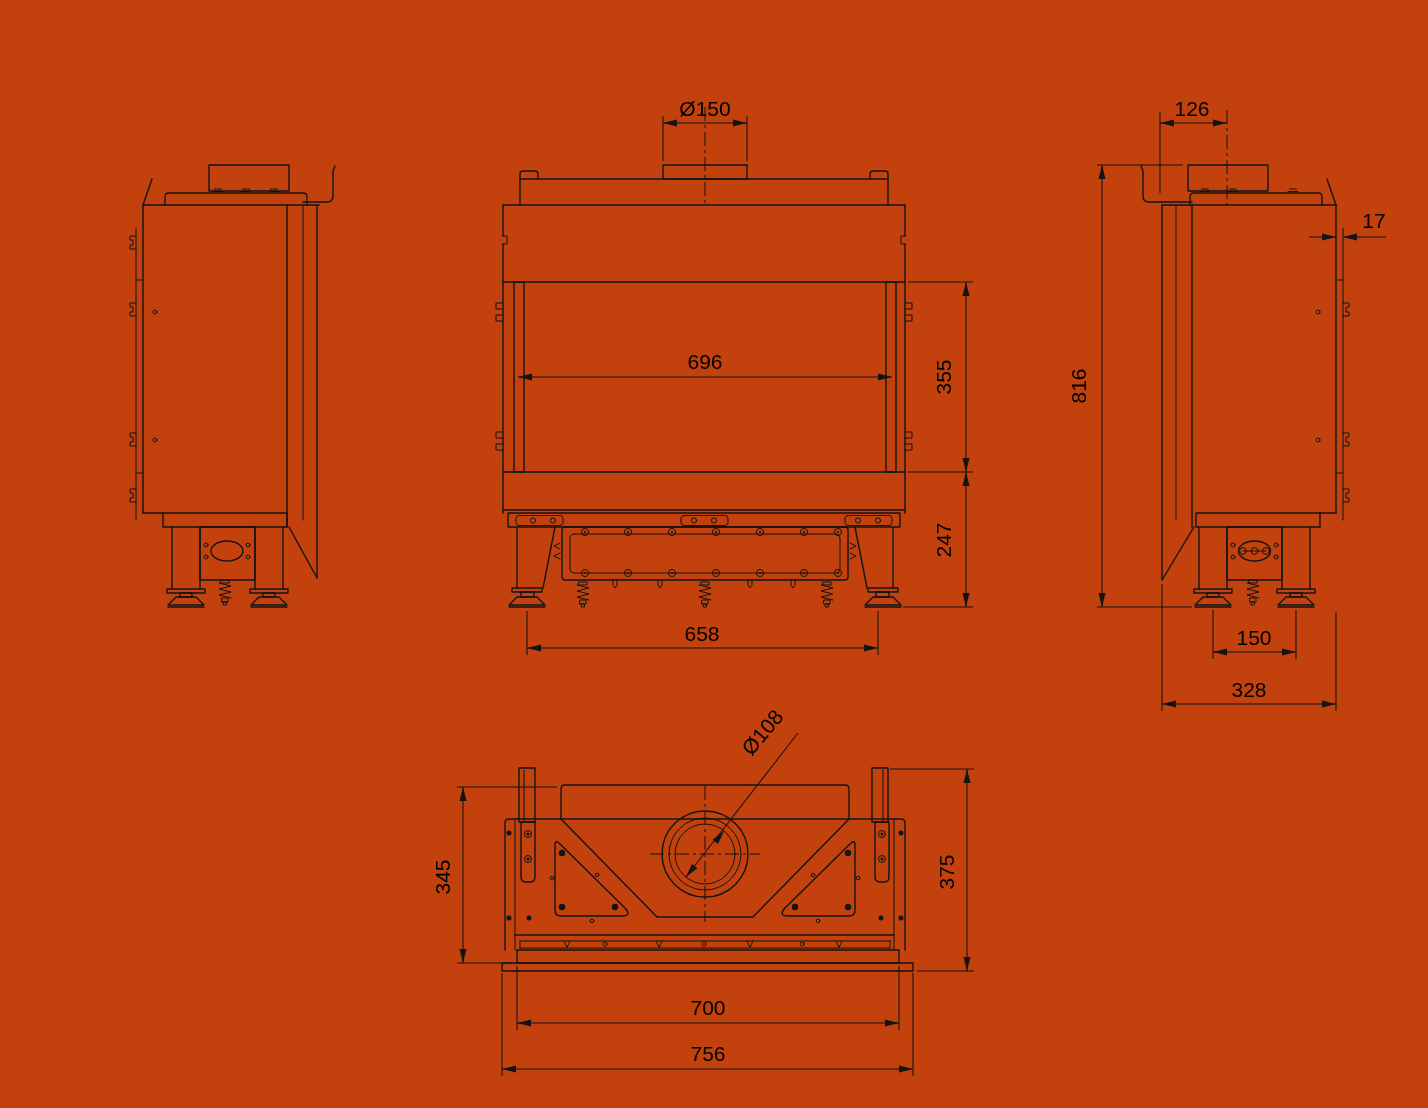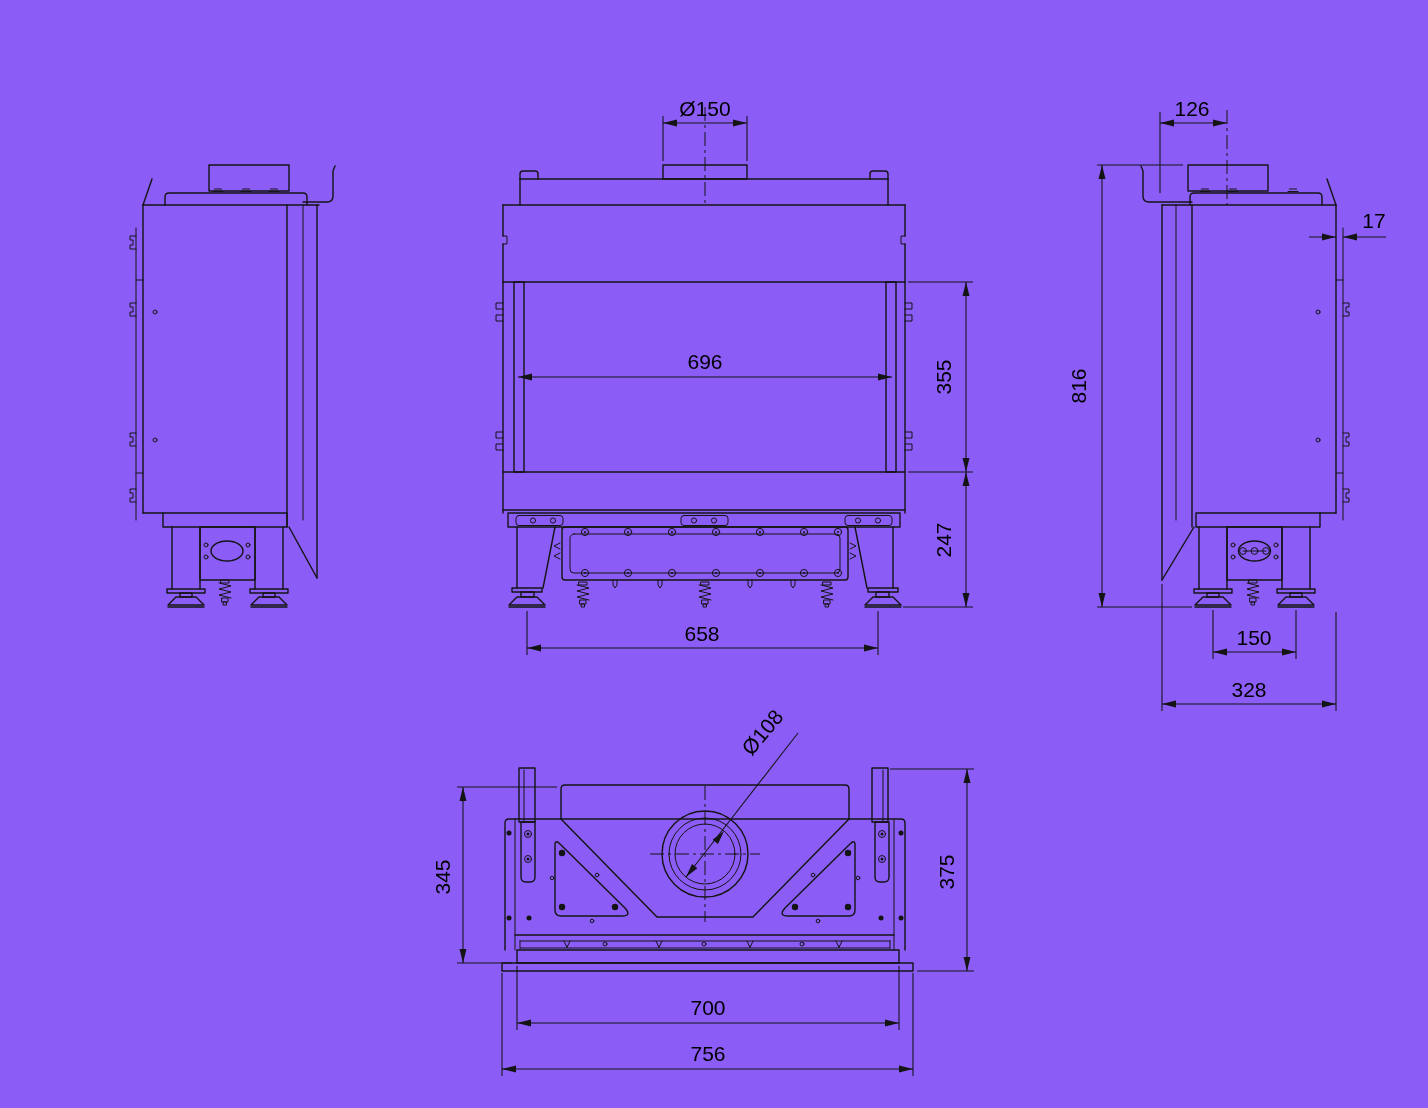--- a/index.html
+++ b/index.html
@@ -1,16 +1,16 @@
 <!DOCTYPE html>
 <html><head>
 <meta charset="utf-8">
 <style>
   html,body{margin:0;padding:0;background:#ffffff;}
-  .stage{width:1428px;height:1108px;background:#8b5cf6;position:relative;overflow:hidden;}
+  .stage{width:1428px;height:1108px;background:#c2410c;position:relative;overflow:hidden;}
   svg{display:block;}
   
   .dr{fill:none;stroke:#141414;stroke-width:1.4;stroke-linecap:round;stroke-linejoin:round;}
   .thin{stroke-width:1;}
   
   .dim{fill:none;stroke:#141414;stroke-width:1.05;stroke-linecap:butt;}
   
   .cl{fill:none;stroke:#141414;stroke-width:1;stroke-dasharray:14 4 3 4;}
   
   .fd{fill:#141414;stroke:none;}

